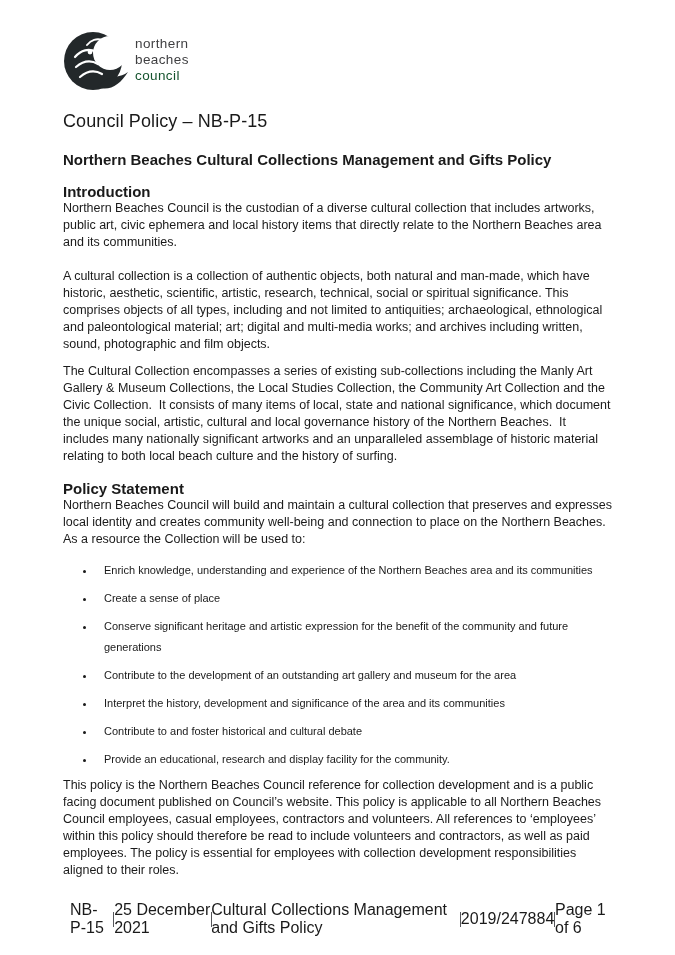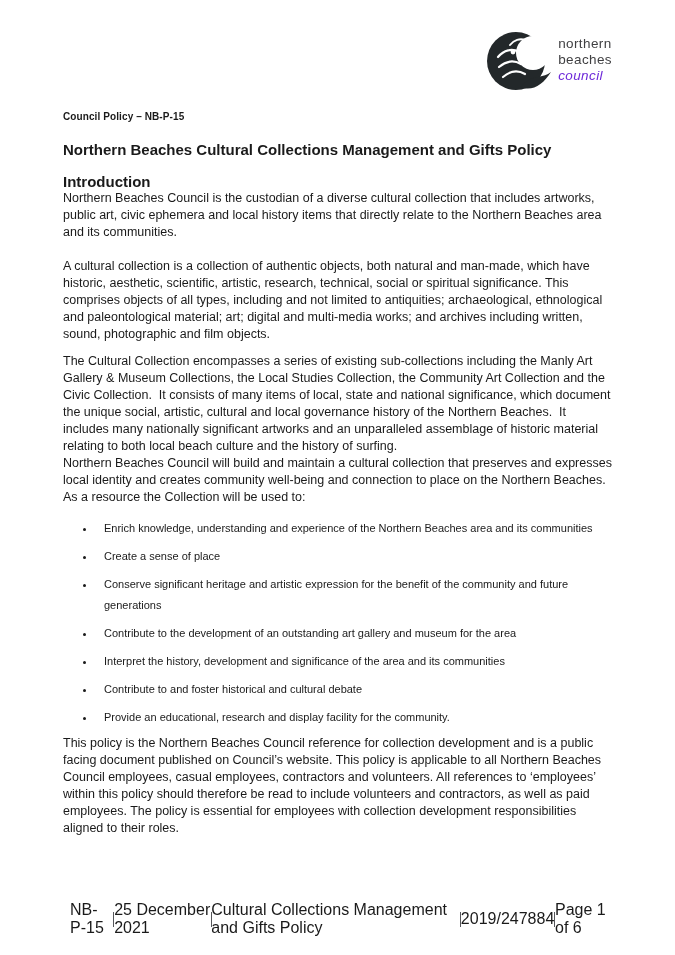--- a/index.html
+++ b/index.html
@@ -12,39 +12,38 @@
     position: relative;
     width: 675px;
     height: 955px;
     background: #ffffff;
     overflow: hidden;
     padding: 25px 63px 0 63px;
   }
   
   .header {
     display: flex;
-    justify-content: flex-end;
   }
   .logo {
     display: flex;
     align-items: center;
   }
   .logo-emblem { width: 68px; height: 70px; display: block; }
   .logo-text {
     margin-left: 4px;
     font-size: 13.5px;
     line-height: 16px;
     letter-spacing: 0.4px;
     color: #3f3f41;
   }
-  .logo-text .council { color: #6d28d9; font-style: italic; }
+  .logo-text .council { color: #14532d; }
   
   .title {
-    font-size: 10px;
-    font-weight: bold;
+    font-size: 18px;
+    font-weight: normal;
     margin-top: 16px;
     letter-spacing: 0.1px;
   }
   .subtitle {
     font-size: 15px;
     font-weight: bold;
     margin-top: 19px;
   }
   .section-heading {
     font-size: 15px;
@@ -117,20 +116,21 @@
   </div>
 
   <div class="title">Council Policy – NB-P-15</div>
   <div class="subtitle">Northern Beaches Cultural Collections Management and Gifts Policy</div>
 
   <div class="section-heading">Introduction</div>
   <p class="body">Northern Beaches Council is the custodian of a diverse cultural collection that includes artworks, public art, civic ephemera and local history items that directly relate to the Northern Beaches area and its communities.</p>
   <p class="body gap-med"><span>A </span><b>cultural collection</b><span> is a collection of authentic objects, both natural and man-made, which have historic, aesthetic, scientific, artistic, research, technical, social or spiritual significance. This comprises objects of all types, including and not limited to antiquities; archaeological, ethnological and paleontological material; art; digital and multi-media works; and archives including written, sound, photographic and film objects.</span></p>
   <p class="body gap-big">The Cultural Collection encompasses a series of existing sub-collections including the Manly Art Gallery &amp; Museum Collections, the Local Studies Collection, the Community Art Collection and the Civic Collection.  It consists of many items of local, state and national significance, which document the unique social, artistic, cultural and local governance history of the Northern Beaches.  It includes many nationally significant artworks and an unparalleled assemblage of historic material relating to both local beach culture and the history of surfing.</p>
 
+  <div class="section-heading">Policy Statement</div>
   <p class="body">Northern Beaches Council will build and maintain a cultural collection that preserves and expresses local identity and creates community well-being and connection to place on the Northern Beaches. As a resource the Collection will be used to:</p>
   <ul class="bullet-list">
     <li>Enrich knowledge, understanding and experience of the Northern Beaches area and its communities</li>
     <li>Create a sense of place</li>
     <li>Conserve significant heritage and artistic expression for the benefit of the community and future generations</li>
     <li>Contribute to the development of an outstanding art gallery and museum for the area</li>
     <li>Interpret the history, development and significance of the area and its communities</li>
     <li>Contribute to and foster historical and cultural debate</li>
     <li>Provide an educational, research and display facility for the community.</li>
   </ul>

